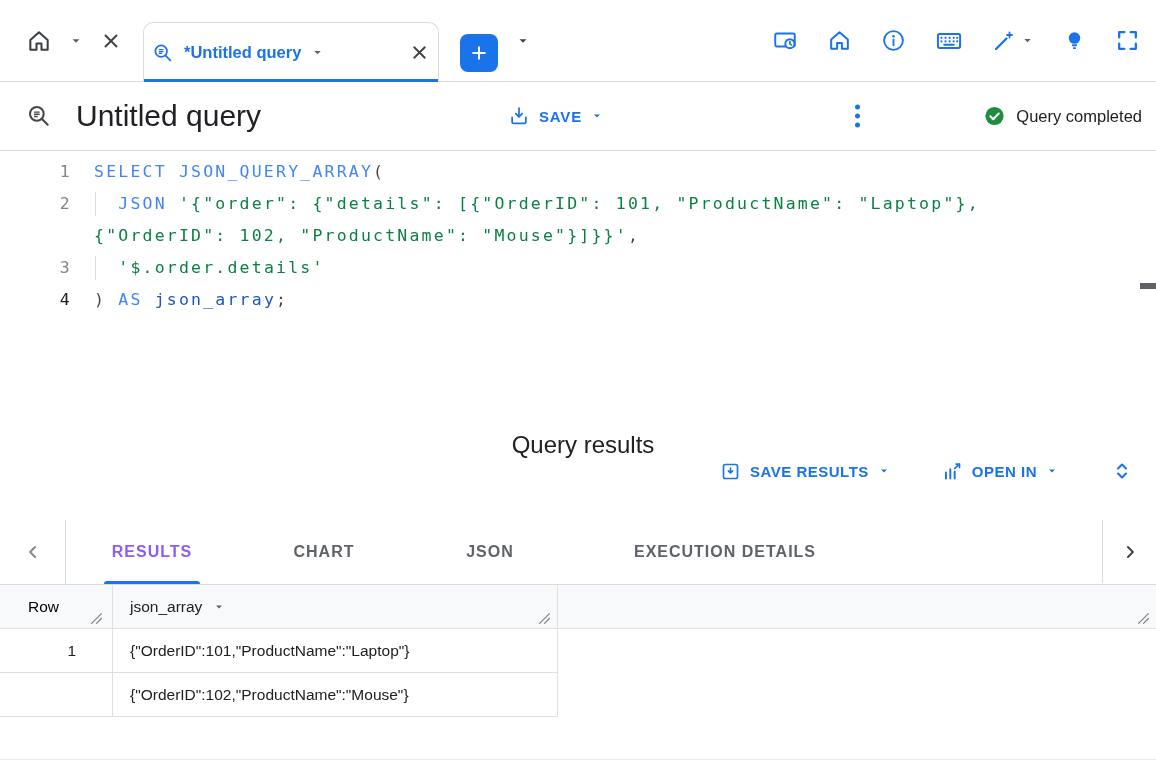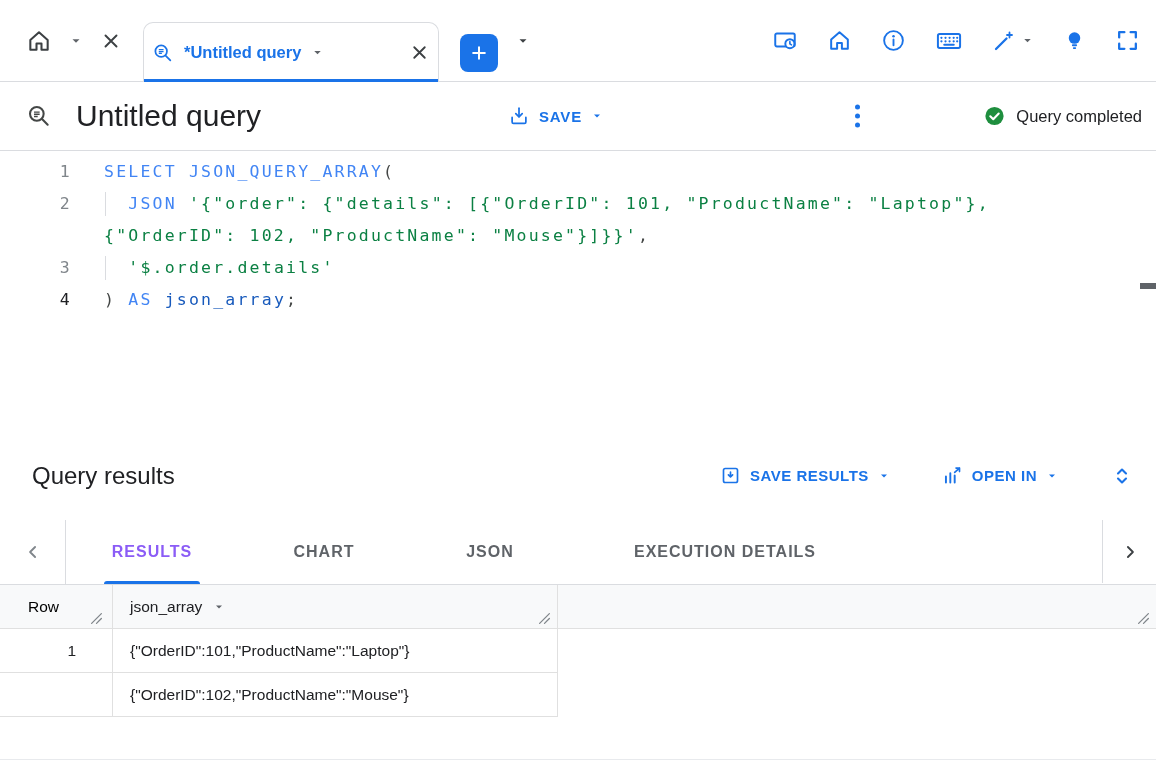--- a/index.html
+++ b/index.html
@@ -44,36 +44,36 @@
   .dots-btn { position:absolute; left:851px; top:50%; transform:translateY(-50%); display:flex; flex-direction:column; gap:4px; padding:4px; cursor:pointer; }
   .dots-btn i { width:5px; height:5px; border-radius:50%; background:#1a73e8; }
   .status { position:absolute; right:14px; top:50%; transform:translateY(-50%); display:flex; align-items:center; gap:10px; font-size:16.5px; color:#202124; white-space:nowrap; }
 
   
   .editor { position:absolute; left:0; top:151px; width:100%; height:249px; background:#fff; padding-top:5px;
     font-family:"DejaVu Sans Mono","Liberation Mono",monospace; font-size:16.5px; letter-spacing:2.2px; line-height:32px; }
   .crow { display:flex; }
   .ln { width:72px; flex:none; text-align:right; color:#80868b; }
   .ln.current { color:#202124; }
-  .code { margin-left:32px; white-space:pre; position:relative; }
+  .code { margin-left:22px; white-space:pre; position:relative; }
   .guide { position:absolute; left:1px; top:4px; bottom:4px; width:0; border-left:1px solid #dadce0; }
   .tok-kw { color:#4285f4; }
   .tok-str { color:#0b8043; }
   .tok-pn { color:#444746; }
   .tok-id { color:#185abc; }
   .scroll-dash { position:absolute; right:0; top:132px; width:16px; height:6px; background:#5f6368; }
 
   
   .dividerzone { position:absolute; left:0; top:400px; width:100%; height:31px; background:#fff; border-bottom:1px solid #dadce0; }
   .drag-handle { position:absolute; left:50%; top:17px; transform:translateX(-50%); width:34px; height:5px; border-radius:3px; background:#80868b; cursor:row-resize; }
   .a11y { position:absolute; right:2px; top:3px; font-size:16.5px; color:#5f6368; }
 
   
   .rheader { position:absolute; left:0; top:431px; width:100%; height:89px; background:#fff;
-    display:flex; align-items:center; padding:0 22px 0 32px; }
+    display:flex; align-items:center; padding:0 22px 0 32px;flex-direction:column; }
   .rtitle { font-size:24px; color:#202124; }
   .rh-actions { margin-left:auto; display:flex; align-items:center; gap:52px; }
   .action { display:flex; align-items:center; gap:9px; color:#1a73e8; font-weight:bold; font-size:15px; letter-spacing:0.5px; cursor:pointer; white-space:nowrap; }
 
   
   .rtabs { position:absolute; left:0; top:520px; width:100%; height:65px; background:#fff; border-bottom:1px solid #dadce0; display:flex; }
   .rt-left { width:66px; flex:none; border-right:1px solid #dadce0; display:flex; align-items:center; justify-content:center; color:#80868b; cursor:pointer; }
   .rt-tabs { flex:1; display:flex; overflow:hidden; }
   .rtab { position:relative; display:flex; align-items:center; justify-content:center; font-size:16px; font-weight:bold;
     letter-spacing:1px; color:#5f6368; white-space:nowrap; flex:none; cursor:pointer; }

